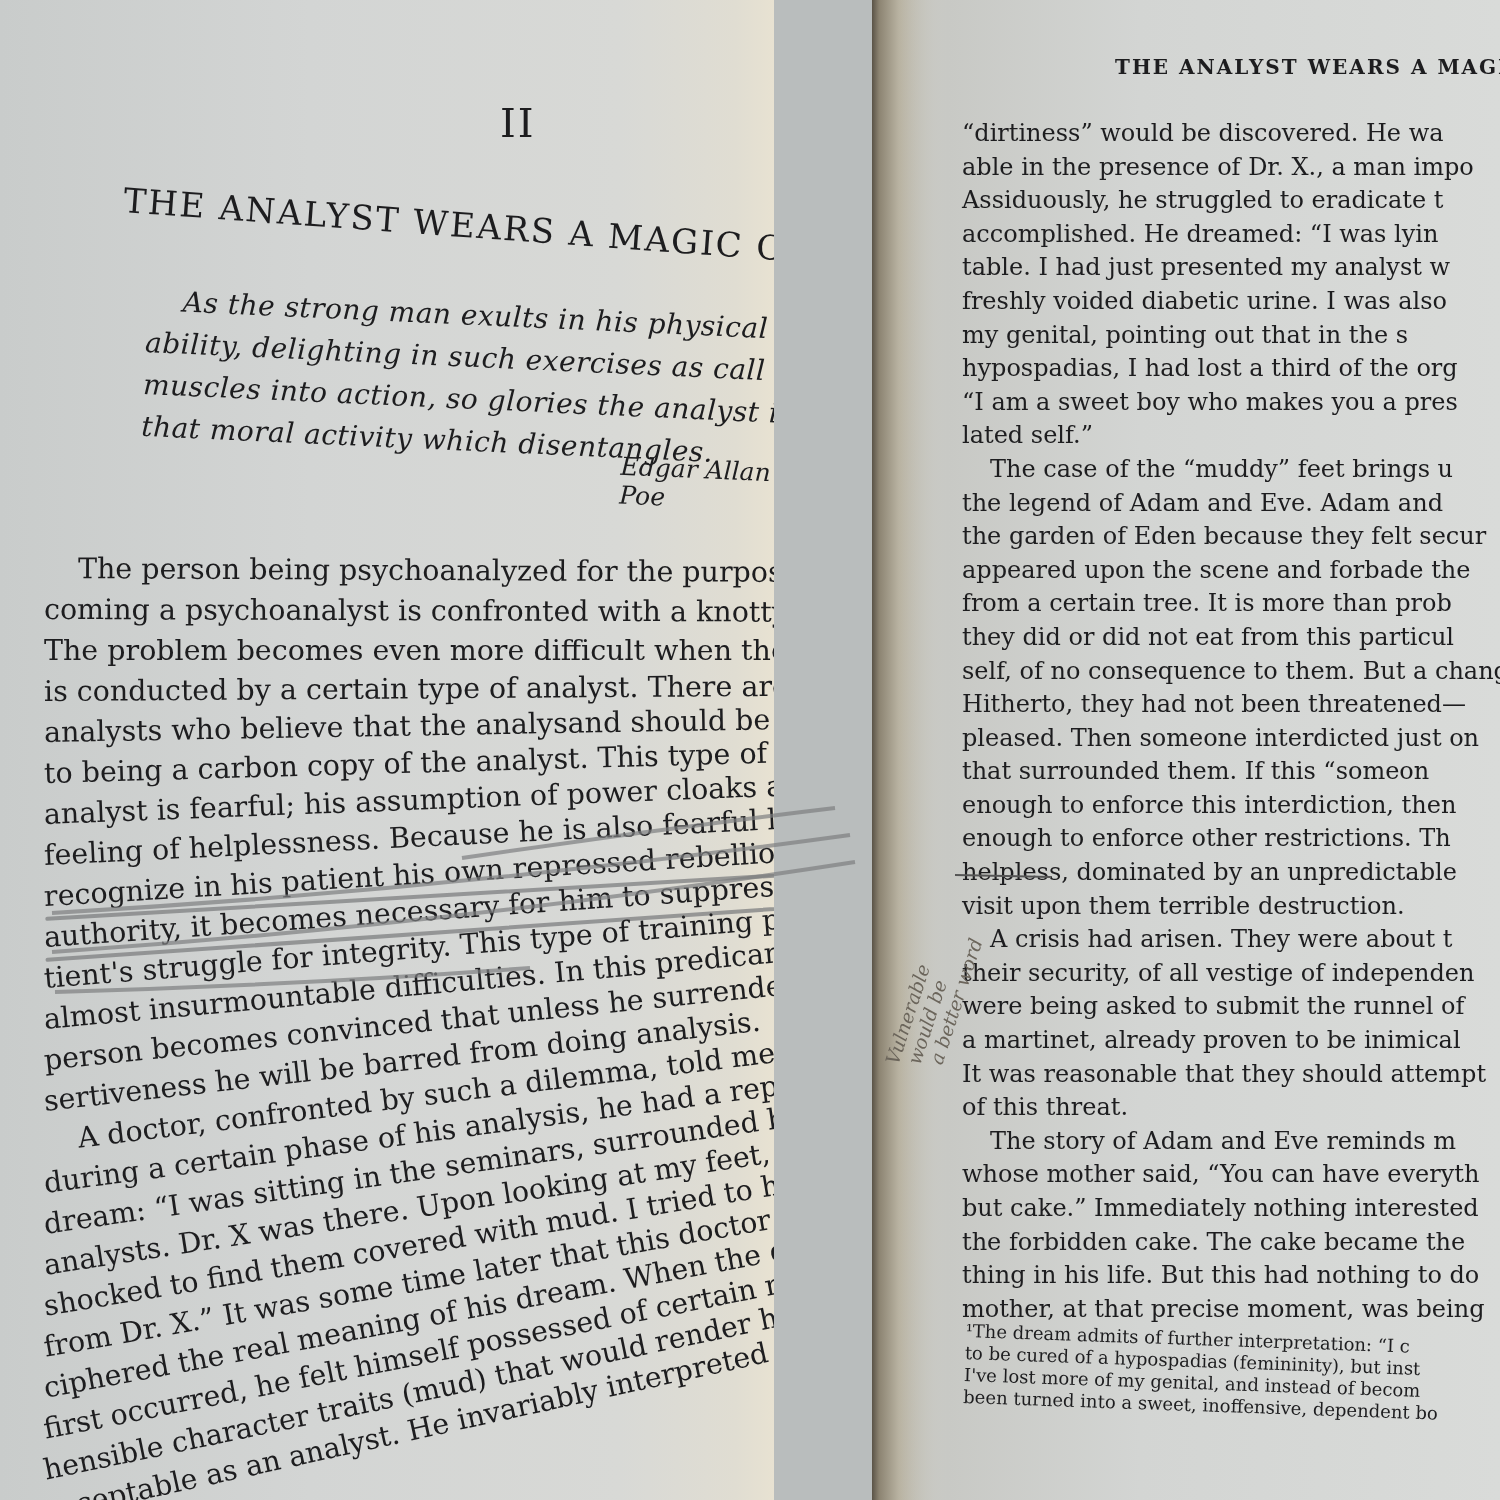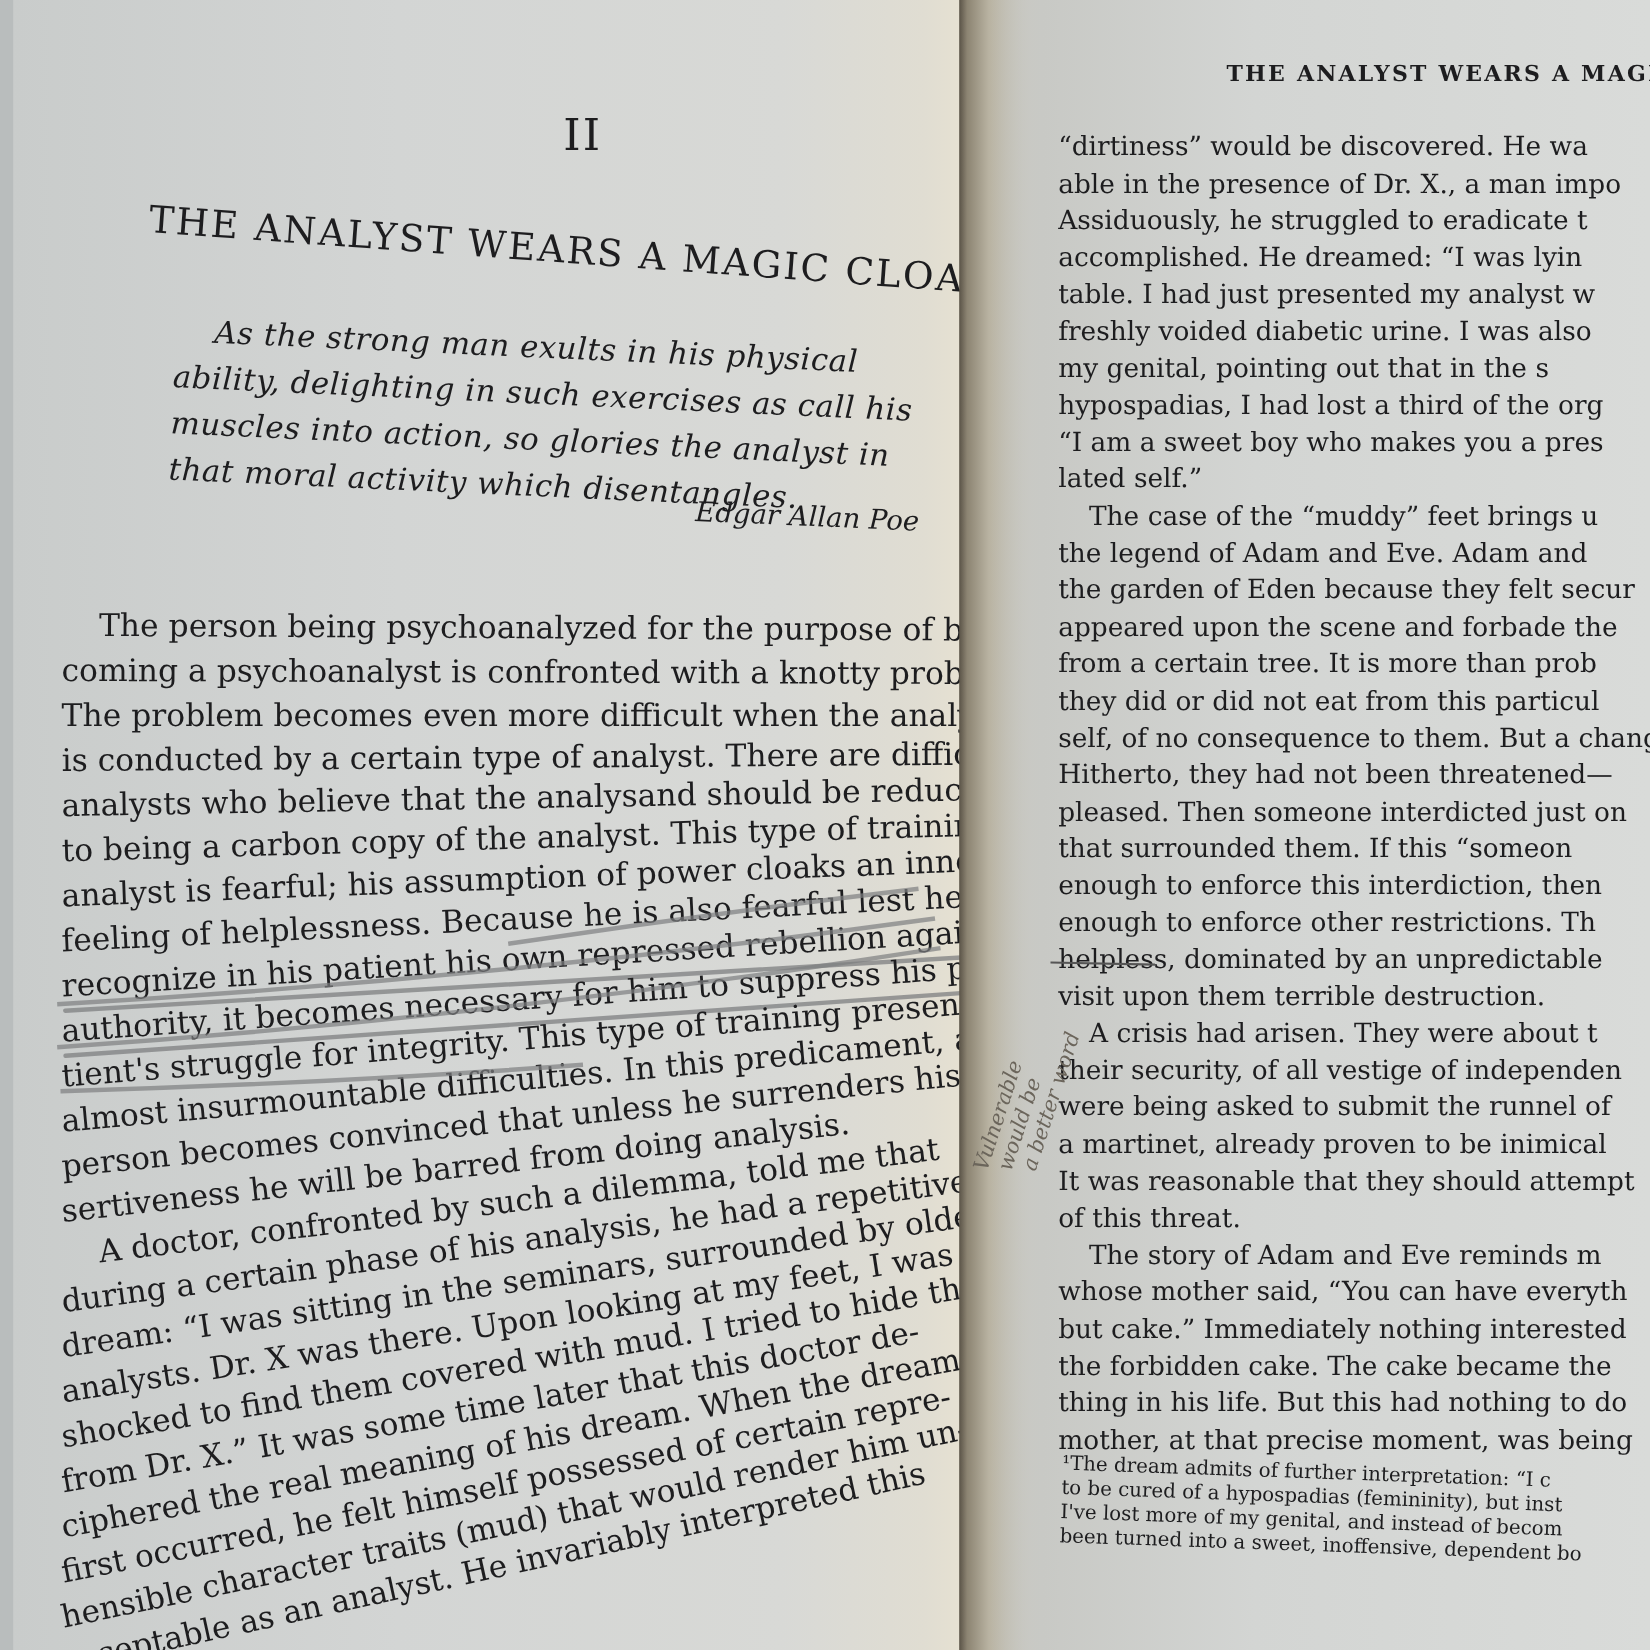--- a/index.html
+++ b/index.html
@@ -6,21 +6,21 @@
   body {
     width: 1500px; height: 1500px; overflow: hidden;
     background: #b9bdbd;
     font-family: "DejaVu Serif", "Liberation Serif", serif;
     color: #1d1d1f;
     position: relative;
   }
   .spread { position: absolute; inset: 0; }
   
   .page-left {
-    position: absolute; left: 12px; top: 0; width: 872px; height: 1500px;
+    position: absolute; left: 0; top: 0; width: 774px; height: 1500px;
     background: linear-gradient(90deg, #c9cccb 0%, #d3d5d4 40%, #d8d9d6 80%, #e0ddd2 95%, #e8e2d2 100%);
     overflow: hidden;
   }
   
   .gutter {
     position: absolute; left: 872px; top: 0; width: 90px; height: 1500px;
     background: linear-gradient(90deg, #5a5347 0%, #8c8472 8%, #b9b3a2 30%, #c9c8c0 70%, #cfd1cf 100%);
   }
   
   .page-right {

